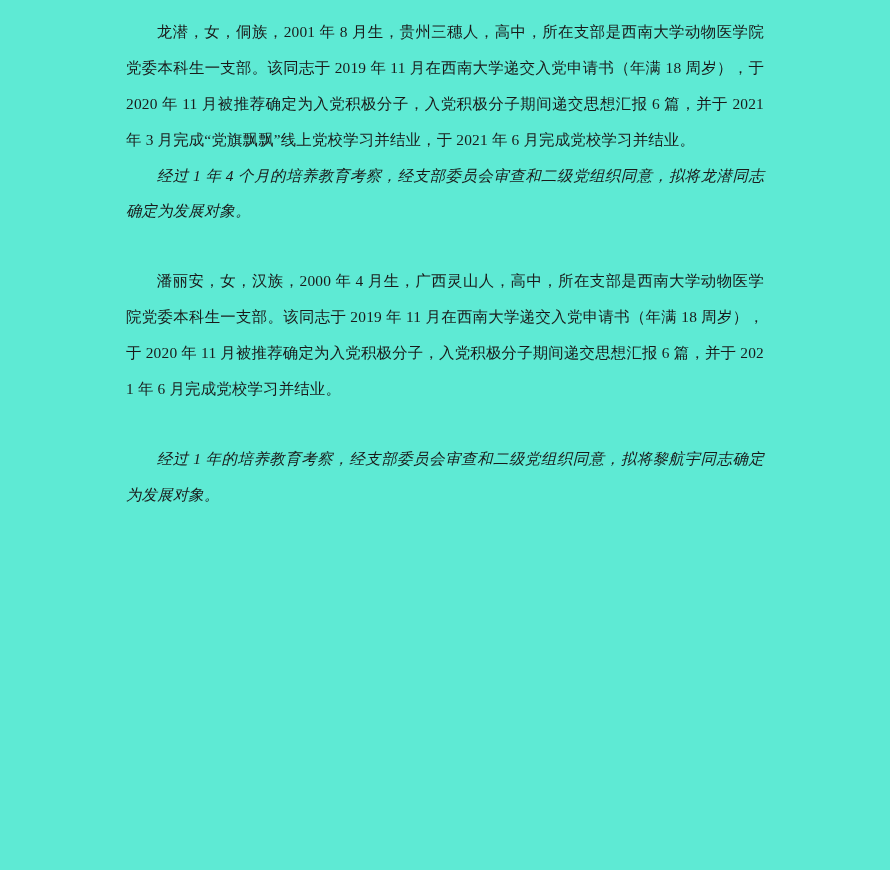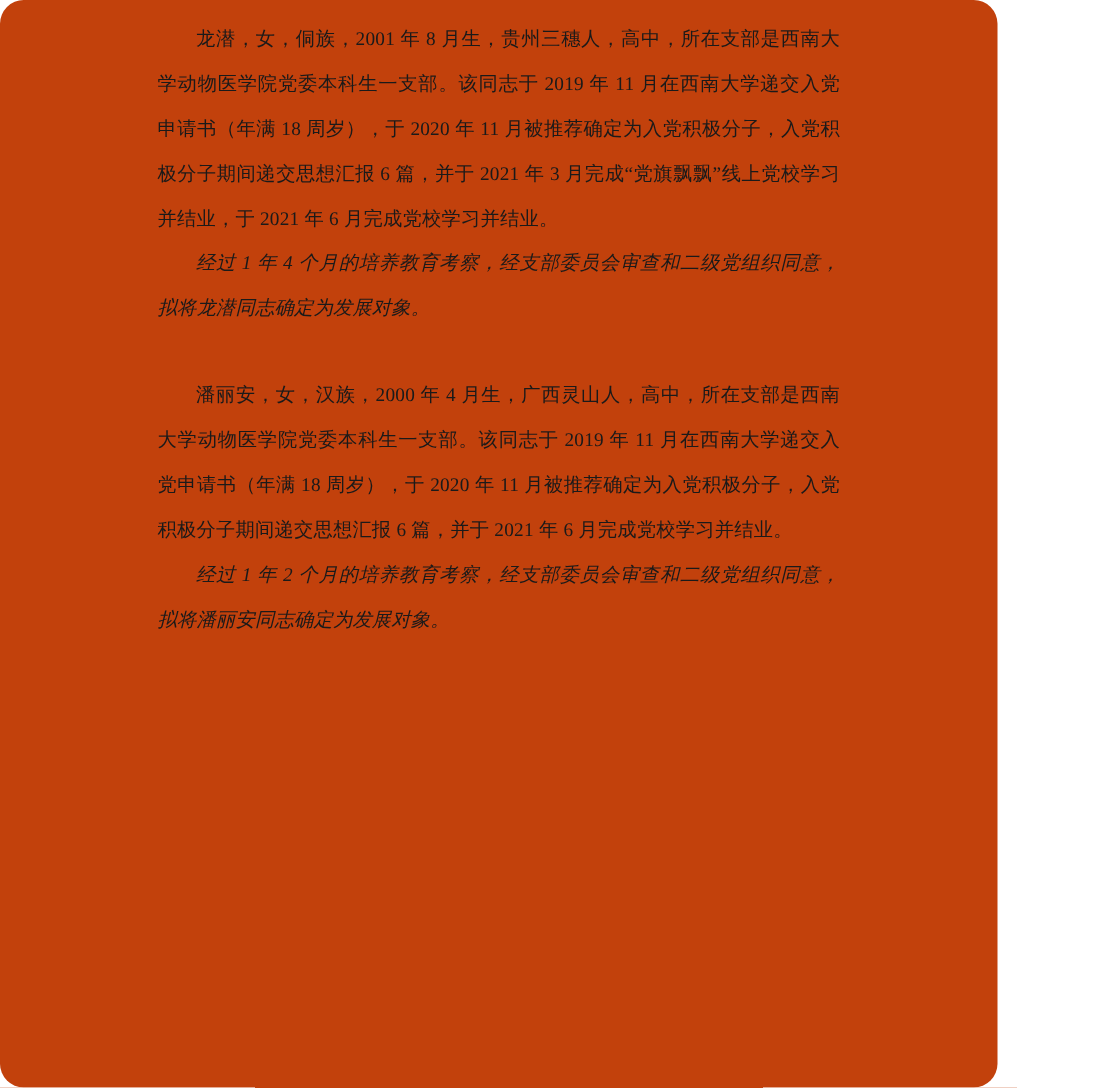--- a/index.html
+++ b/index.html
@@ -9,25 +9,24 @@
   }
   body {
     width: 890px;
     height: 870px;
     font-family: "Liberation Serif", "DejaVu Serif", serif;
     color: #1a1a1a;
     overflow: hidden;
   }
   #page {
     box-sizing: border-box;
-    width: 798px;
+    width: 890px;
     height: 870px;
     padding: 14px 126px 0 126px;
-    background: #c2410c;
-    border-radius: 19px;
+    background: #5eead4;
   }
   .para {
     margin: 0;
     font-size: 15.4px;
     line-height: 2.33;
     text-align: justify;
     text-justify: inter-ideograph;
     text-indent: 2em;
     letter-spacing: 0.2px;
     word-break: break-all;
@@ -44,18 +43,18 @@
 <body>
 
 <div id="page">
 
   <p class="para">龙潜，女，侗族，2001 年 8 月生，贵州三穗人，高中，所在支部是西南大学动物医学院党委本科生一支部。该同志于 2019 年 11 月在西南大学递交入党申请书（年满 18 周岁），于 2020 年 11 月被推荐确定为入党积极分子，入党积极分子期间递交思想汇报 6 篇，并于 2021 年 3 月完成“党旗飘飘”线上党校学习并结业，于 2021 年 6 月完成党校学习并结业。</p>
   <p class="para tight">经过 1 年 4 个月的培养教育考察，经支部委员会审查和二级党组织同意，拟将龙潜同志确定为发展对象。</p>
 
   <div class="spacer"></div>
 
   <p class="para">潘丽安，女，汉族，2000 年 4 月生，广西灵山人，高中，所在支部是西南大学动物医学院党委本科生一支部。该同志于 2019 年 11 月在西南大学递交入党申请书（年满 18 周岁），于 2020 年 11 月被推荐确定为入党积极分子，入党积极分子期间递交思想汇报 6 篇，并于 2021 年 6 月完成党校学习并结业。</p>
-  <p class="para tight">经过 1 年 2 个月的培养教育考察，经支部委员会审查和二级党组织同意，拟将潘丽安同志确定为发展对象。</p>
 
   <div class="spacer"></div>
 
+  <p class="para tight">经过 1 年的培养教育考察，经支部委员会审查和二级党组织同意，拟将黎航宇同志确定为发展对象。</p>
 
 </div>
 
 </body></html>

